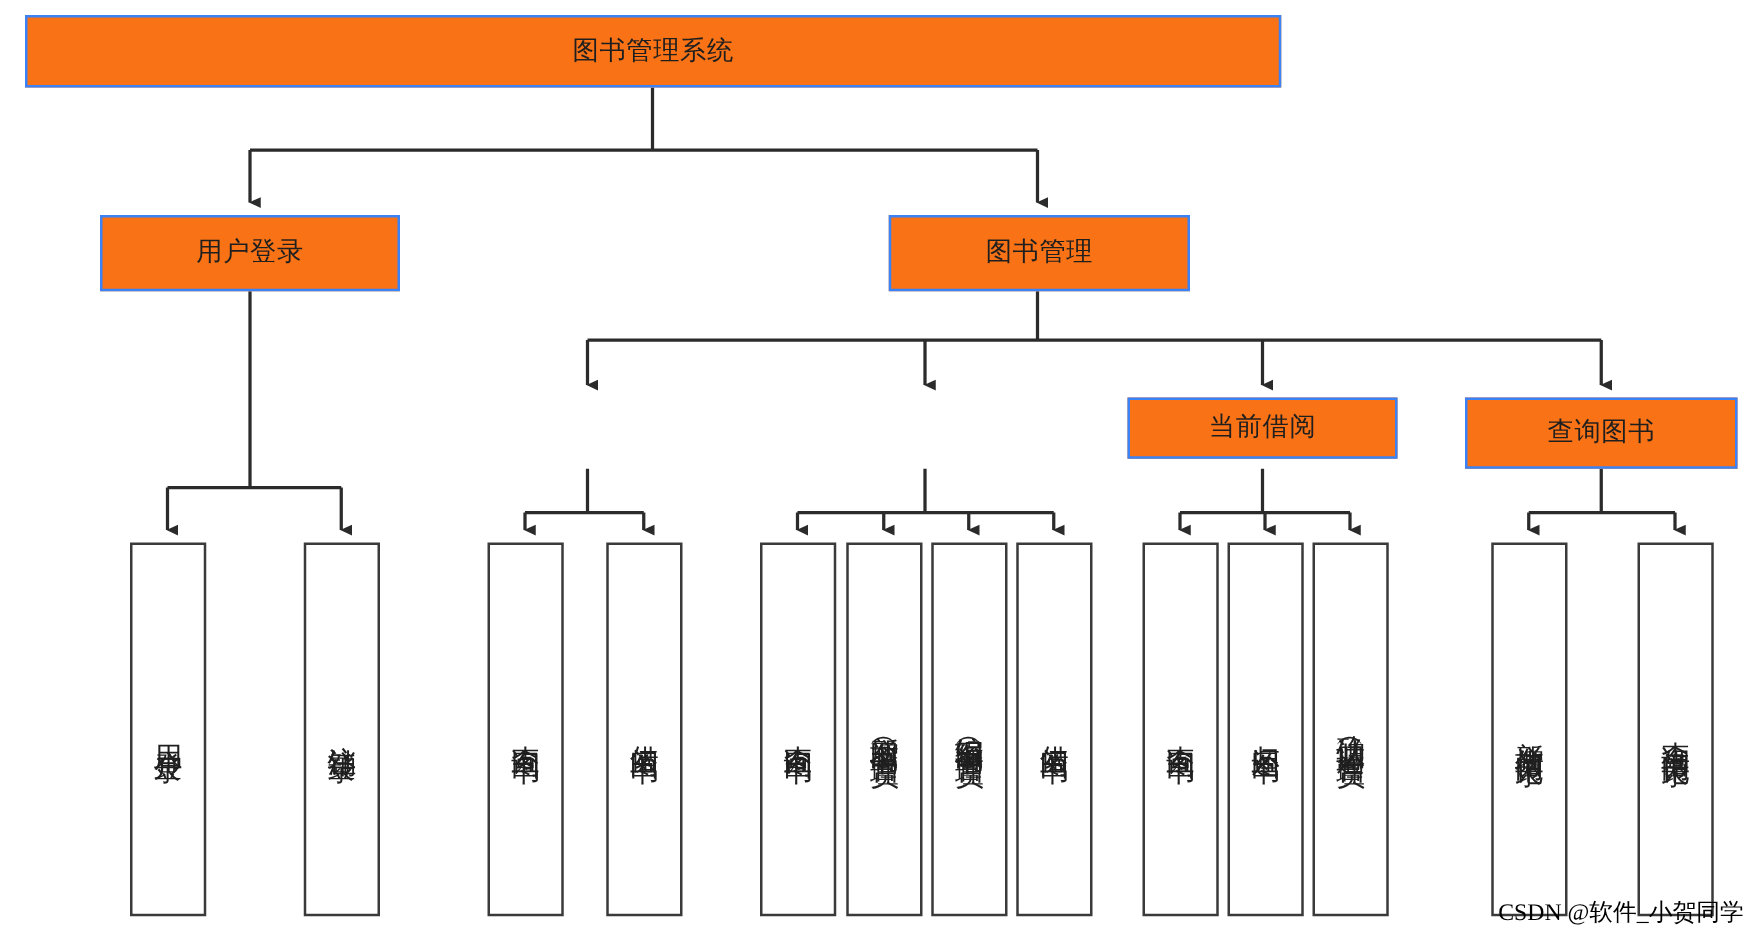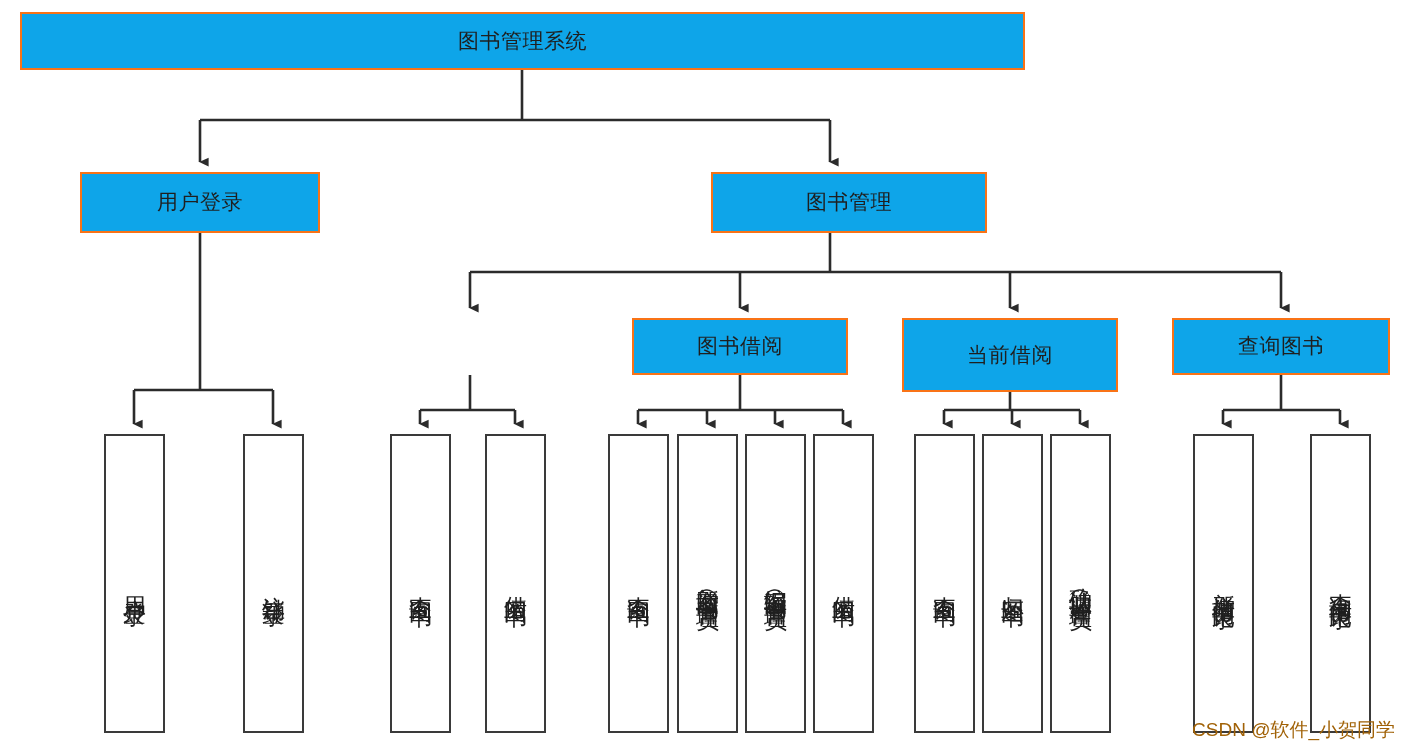--- a/index.html
+++ b/index.html
@@ -22,22 +22,22 @@
   #diagram-svg {
     position: absolute;
     left: 0;
     top: 0;
     width: 1405px;
     height: 747px;
   }
   .node-box {
     position: absolute;
     box-sizing: border-box;
-    background: #0ea5e9;
-    border: 2px solid #f97316;
+    background: #f97316;
+    border: 2px solid #3b82f6;
     display: flex;
     align-items: center;
     justify-content: center;
     overflow: hidden;
   }
   .node-label {
     font-size: 21px;
     color: #1f1f1f;
     line-height: 1.15;
     letter-spacing: 0.5px;
@@ -62,23 +62,24 @@
     letter-spacing: 3px;
     line-height: 1;
     white-space: nowrap;
     text-align: center;
   }
   #watermark {
     position: absolute;
     right: 10px;
     bottom: 4px;
     font-size: 19px;
-    color: #a16207;
+    color: #000000;
     white-space: nowrap;
     pointer-events: none;
+    font-family: Liberation Serif, serif;
   }
 </style>
 </head>
 <body>
 
 <div id="diagram-root">
 
   <svg id="diagram-svg" viewBox="0 0 1405 747" xmlns="http://www.w3.org/2000/svg">
     <defs>
       <marker id="arrowhead" markerWidth="10" markerHeight="10" refX="4.6" refY="8.6" orient="auto" markerUnits="userSpaceOnUse">
@@ -130,28 +131,25 @@
     </g>
   </svg>
 
   <div class="node-box" id="node-root" style="left: 20px; top: 12px; width: 1005px; height: 58px;">
     <span class="node-label">图书管理系统</span>
   </div>
 
   <div class="node-box" id="node-l2-0" style="left: 80px; top: 172px; width: 240px; height: 61px;">
     <span class="node-label">用户登录</span>
   </div>
-  <div class="node-box" id="node-l2-1" style="left: 711px; top: 172px; width: 276px; height: 61px;">
+  <div class="node-box" id="node-l2-1" style="left: 711px; top: 172px; width: 241px; height: 61px;">
     <span class="node-label">图书管理</span>
   </div>
 
-  <div class="node-box" id="node-l3-1" style="left: 632px; top: 318px; width: 216px; height: 57px;">
-    <span class="node-label">图书借阅</span>
-  </div>
-  <div class="node-box" id="node-l3-2" style="left: 902px; top: 318px; width: 216px; height: 74px;">
+  <div class="node-box" id="node-l3-2" style="left: 902px; top: 318px; width: 216px; height: 49px;">
     <span class="node-label">当前借阅</span>
   </div>
   <div class="node-box" id="node-l3-3" style="left: 1172px; top: 318px; width: 218px; height: 57px;">
     <span class="node-label">查询图书</span>
   </div>
 
   <div class="leaf-box" id="leaf-0" style="left: 104px; top: 434px; width: 61px; height: 299px;">
     <span class="leaf-label">用户登录</span>
   </div>
   <div class="leaf-box" id="leaf-1" style="left: 243px; top: 434px; width: 61px; height: 299px;">

